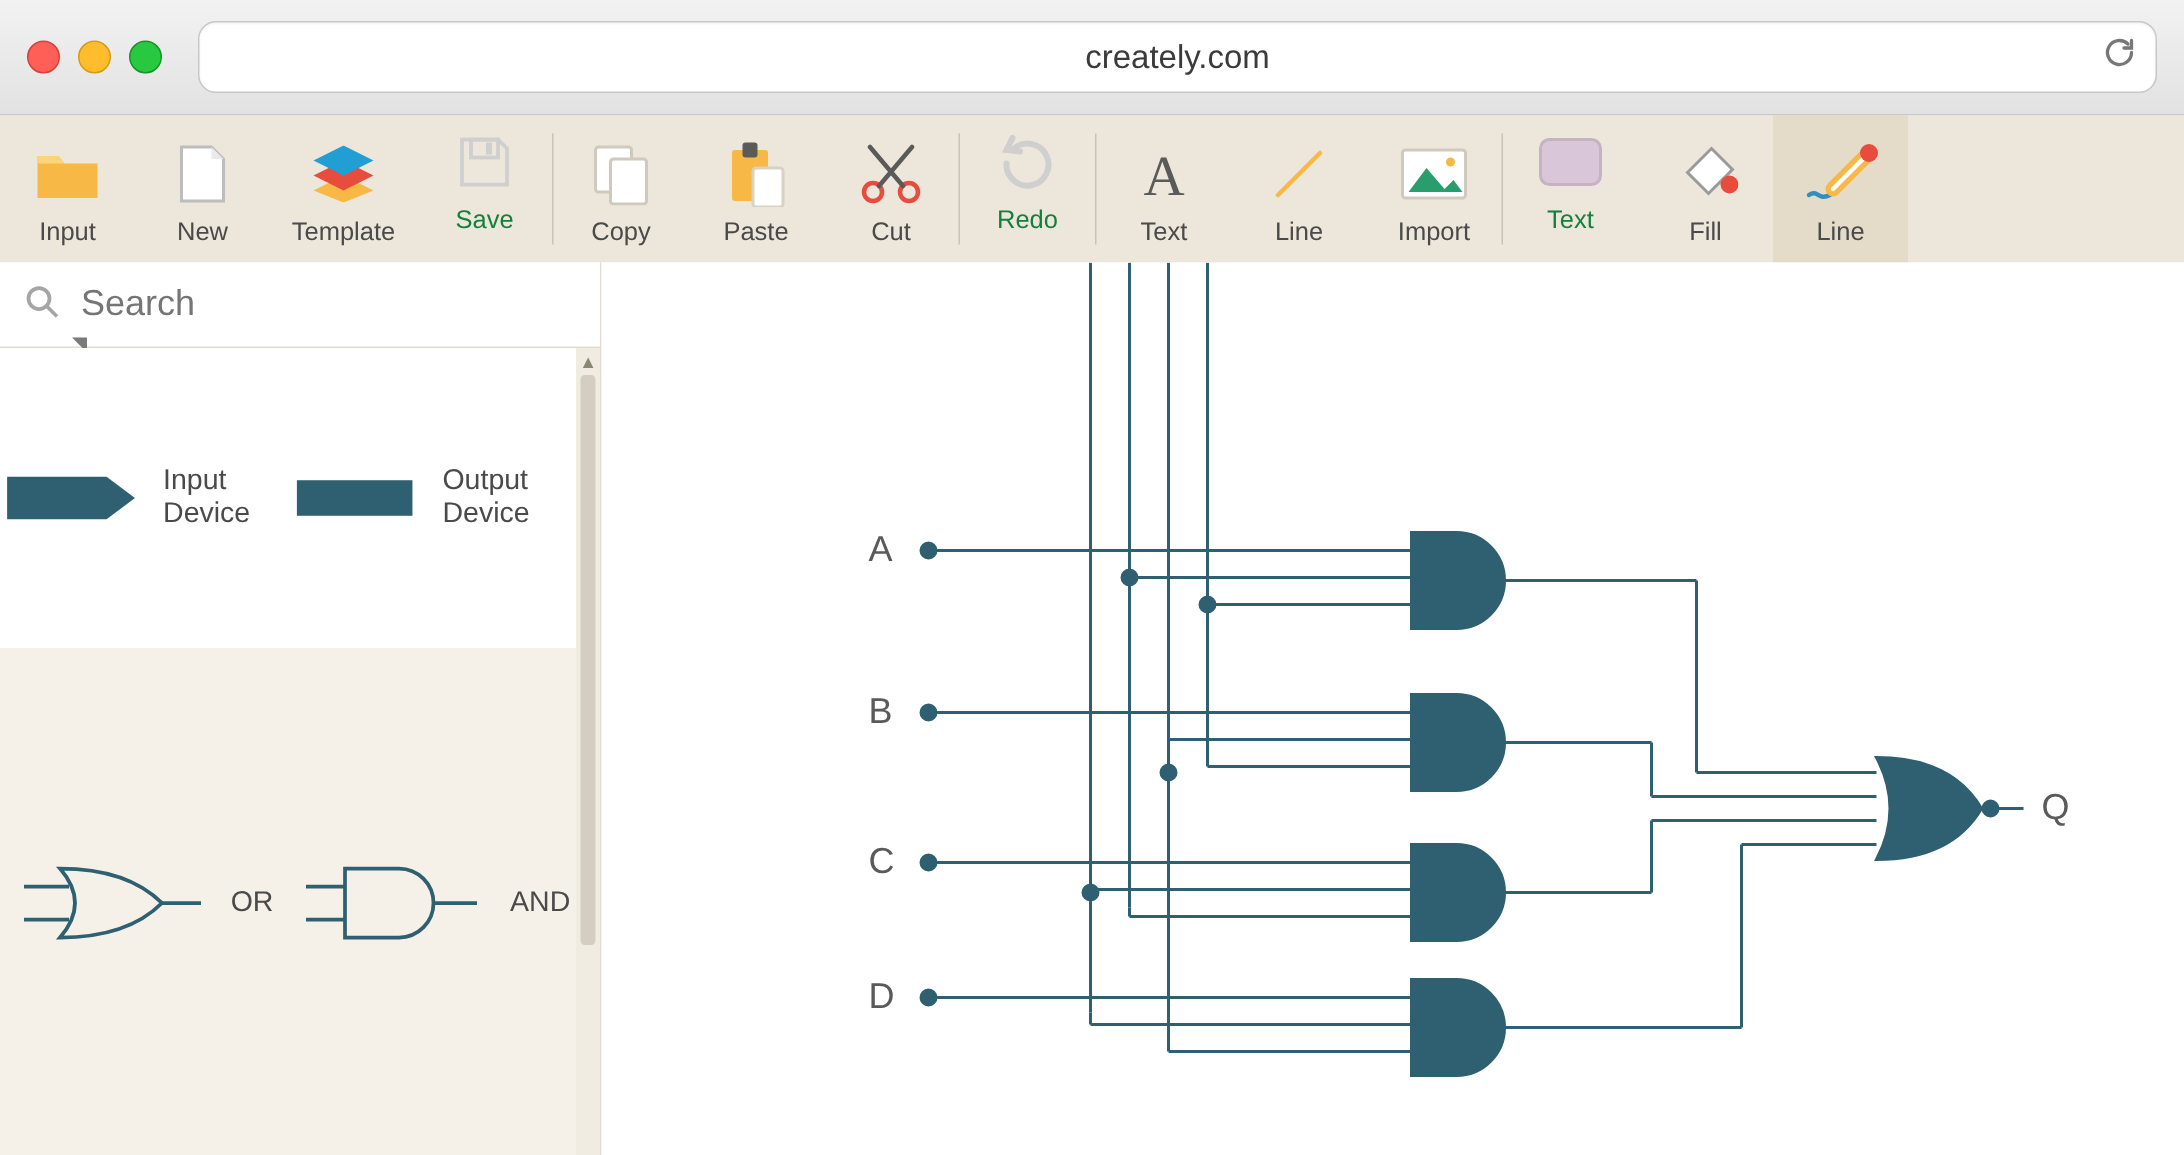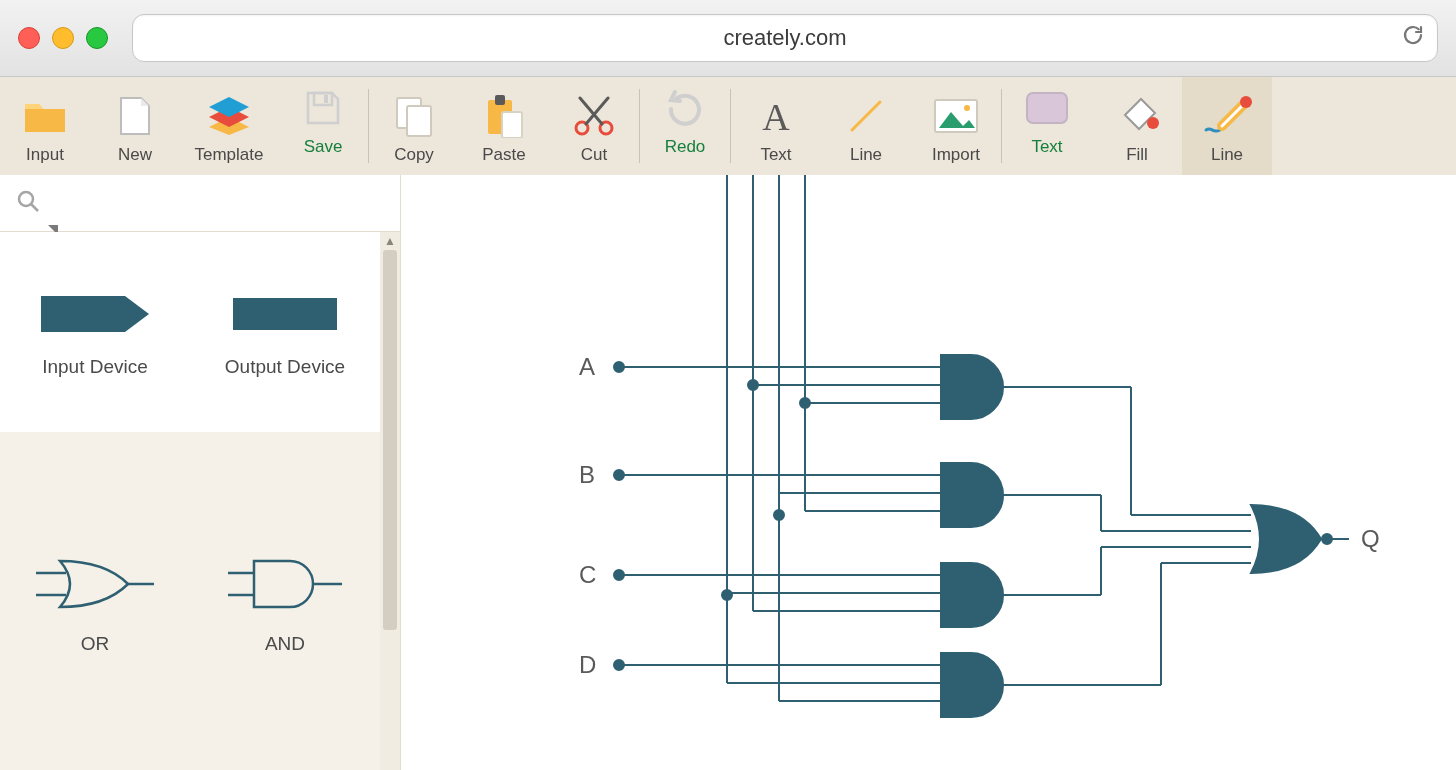--- a/index.html
+++ b/index.html
@@ -40,21 +40,21 @@
   
   .workspace{display:flex;height:calc(770px - 76px - 98px);}
   .sidebar{width:400px;background:var(--panel-bg);display:flex;flex-direction:column;border-right:1px solid #e3ddcf;position:relative;}
   .search{height:56px;background:#fff;display:flex;align-items:center;padding:0 16px;gap:12px;border-bottom:1px solid #e3ddcf;}
   .search input{flex:1;border:none;font-size:24px;outline:none;color:#888;}
   .search svg{opacity:.6}
   .crumb-corner{position:absolute;left:48px;top:50px;width:0;height:0;border-left:10px solid transparent;border-top:10px solid #7a7a7a;}
   .cat{padding:18px 14px;font-size:21px;color:#444;background:var(--panel-bg);}
   .grid-wrap{flex:1;position:relative;display:flex;}
   .grid{flex:1;display:grid;grid-template-columns:1fr 1fr;gap:0;padding:0;}
-  .tile{display:flex;flex-direction:column;align-items:center;justify-content:center;gap:14px;height:200px;font-size:19px;color:#4a4a4a;}
+  .tile{display:flex;align-items:center;justify-content:center;gap:14px;height:200px;font-size:19px;color:#4a4a4a;}
   .tile.white{background:#fff;}
   .scroll{width:20px;background:#f0ece1;position:relative;}
   .scroll .thumb{position:absolute;left:3px;right:3px;top:18px;height:380px;background:var(--scroll);border-radius:3px;}
   .scroll .arrow{position:absolute;left:0;right:0;height:18px;display:flex;align-items:center;justify-content:center;color:#8b8675;font-size:12px;}
 
   .canvas{flex:1;background:#fff;position:relative;overflow:hidden;}
   .canvas svg{position:absolute;inset:0;}
   .clabel{position:absolute;font-size:24px;color:#5a5a5a;}
 </style>
 </head>
@@ -226,20 +226,21 @@
 <div class="workspace">
 
   <div class="sidebar">
     <div class="search">
       <span>
         <svg width="24" height="24" viewBox="0 0 24 24" fill="none" stroke="#6a6a6a" stroke-width="2.5">
             <circle cx="10" cy="10" r="7"></circle>
             <line x1="15" y1="15" x2="22" y2="22"></line>
           </svg>
       </span>
+      <input placeholder="Search" style="">
       <span class="crumb-corner"></span>
     </div>
     <div class="grid-wrap">
       <div class="grid">
         <div class="tile white">
           <svg width="120" height="56" viewBox="0 0 120 56">
               <path fill="#2f6072" d="M6 10 H90 L114 28 L90 46 H6 Z"></path>
             </svg>
           <span>Input Device</span>
         </div>

